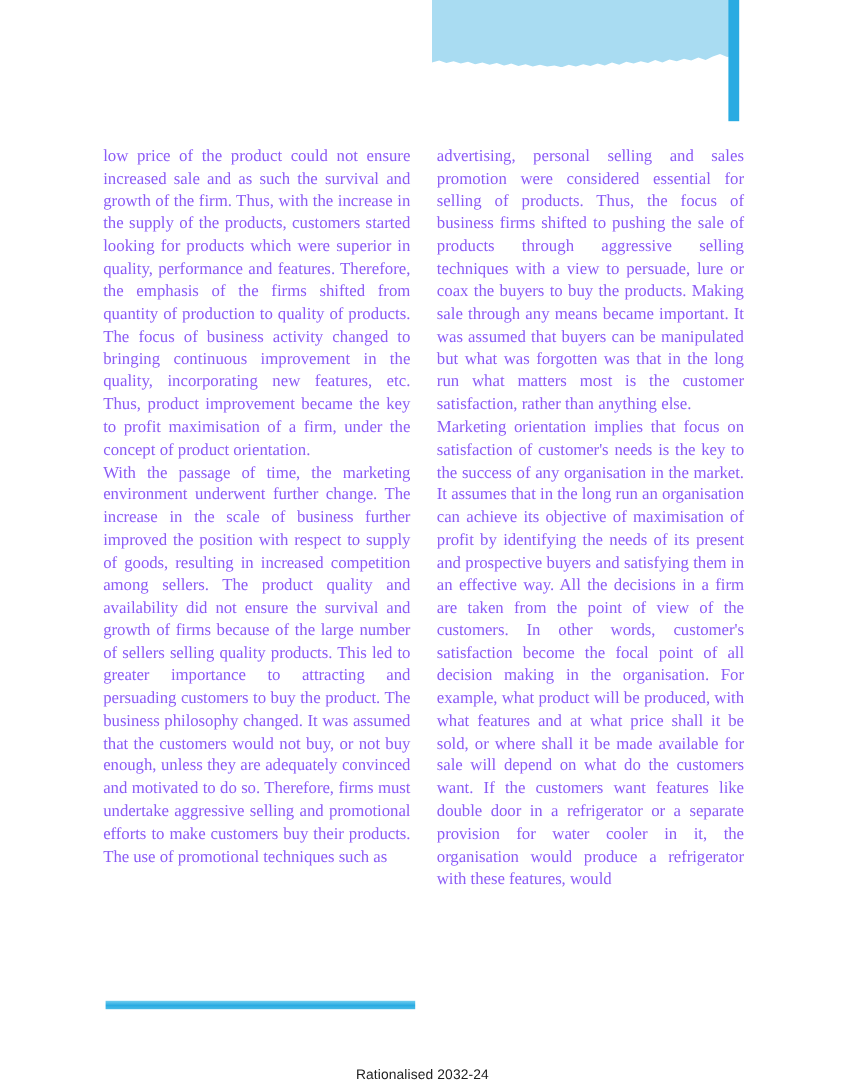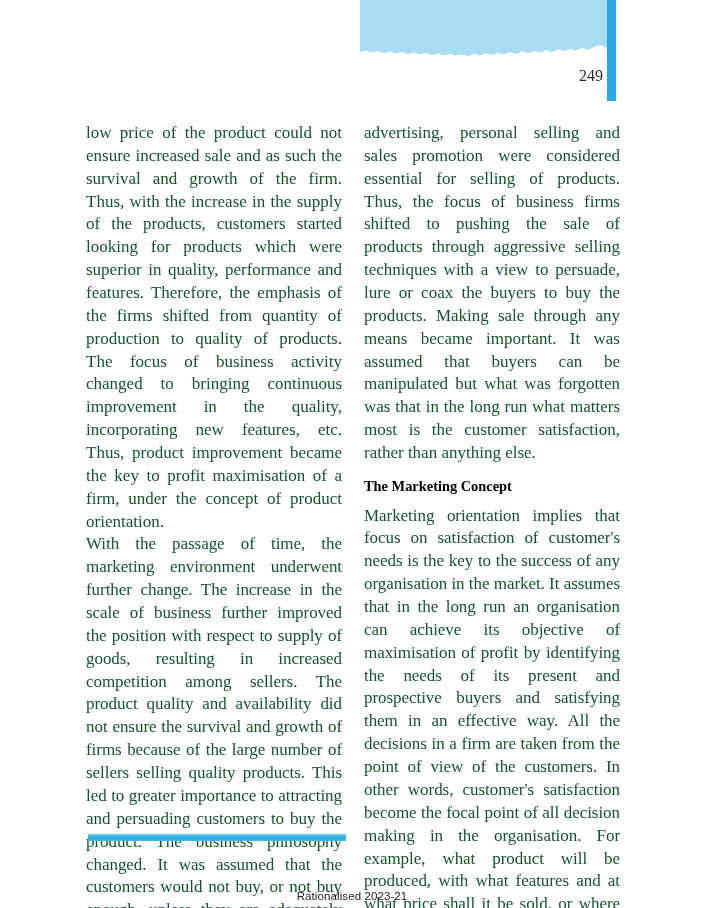--- a/index.html
+++ b/index.html
@@ -70,26 +70,26 @@
     top: 122px;
     width: 534px;
     display: flex;
     gap: 22px;
   }
   .column {
     width: 262px;
   }
   .para {
     margin: 0 0 0px 0;
-    font-size: 17px;
+    font-size: 14px;
     line-height: 1.345;
     text-align: justify;
     text-justify: inter-word;
     hyphens: none;
-    color: #14532d;
+    color: #8b5cf6;
   }
   .subhead {
     font-size: 14.4px;
     font-weight: bold;
     line-height: 1.3;
     margin: 12px 0 9px 0;
     color: #000000;
     text-align: left;
   }
   .para.tight { letter-spacing: -0.05px; }
@@ -128,35 +128,33 @@
              L210,49 L204,51 L198,49.5 L192,52 L186,50 L180,52.5 L174,51 L168,53
              L162,51.5 L156,54 L150,52 L144,54.5 L138,53 L132,55 L126,53.5
              L120,55.5 L114,54 L108,56 L102,54.5 L96,55.5 L90,54 L84,55.5
              L78,53.5 L72,55 L66,53 L60,54.5 L54,52.5 L48,54 L42,52 L36,53.5
              L30,51.5 L24,53 L18,51 L12,52.5 L6,50.5 L0,52 Z" fill="#a9dcf2"></path>
   </svg>
 </div>
 <div id="header-rule"></div>
 
 <div id="running-head">
-  <div class="page-number">249</div>
 </div>
 
 <div id="page-body">
 
   <div class="column">
     <p class="para">low price of the product could not ensure increased sale and as such the survival and growth of the firm. Thus, with the increase in the supply of the products, customers started looking for products which were superior in quality, performance and features. Therefore, the emphasis of the firms shifted from quantity of production to quality of products. The focus of business activity changed to bringing continuous improvement in the quality, incorporating new features, etc. Thus, product improvement became the key to profit maximisation of a firm, under the concept of product orientation.</p>
     <p class="para tight">With the passage of time, the marketing environment underwent further change. The increase in the scale of business further improved the position with respect to supply of goods, resulting in increased competition among sellers. The product quality and availability did not ensure the survival and growth of firms because of the large number of sellers selling quality products. This led to greater importance to attracting and persuading customers to buy the product. The business philosophy changed. It was assumed that the customers would not buy, or not buy enough, unless they are adequately convinced and motivated to do so. Therefore, firms must undertake aggressive selling and promotional efforts to make customers buy their products. The use of promotional techniques such as</p>
   </div>
 
   <div class="column">
     <p class="para">advertising, personal selling and sales promotion were considered essential for selling of products. Thus, the focus of business firms shifted to pushing the sale of products through aggressive selling techniques with a view to persuade, lure or coax the buyers to buy the products. Making sale through any means became important. It was assumed that buyers can be manipulated but what was forgotten was that in the long run what matters most is the customer satisfaction, rather than anything else.</p>
-    <h3 class="subhead">The Marketing Concept</h3>
     <p class="para tight">Marketing orientation implies that focus on satisfaction of customer's needs is the key to the success of any organisation in the market. It assumes that in the long run an organisation can achieve its objective of maximisation of profit by identifying the needs of its present and prospective buyers and satisfying them in an effective way. All the decisions in a firm are taken from the point of view of the customers. In other words, customer's satisfaction become the focal point of all decision making in the organisation. For example, what product will be produced, with what features and at what price shall it be sold, or where shall it be made available for sale will depend on what do the customers want. If the customers want features like double door in a refrigerator or a separate provision for water cooler in it, the organisation would produce a refrigerator with these features, would</p>
   </div>
 
 </div>
 
 <div id="bottom-bar"></div>
 
 <div id="footer">
-  <span class="footer-text">Rationalised 2023-21</span>
+  <span class="footer-text">Rationalised 2032-24</span>
 </div>
 
 </body></html>

